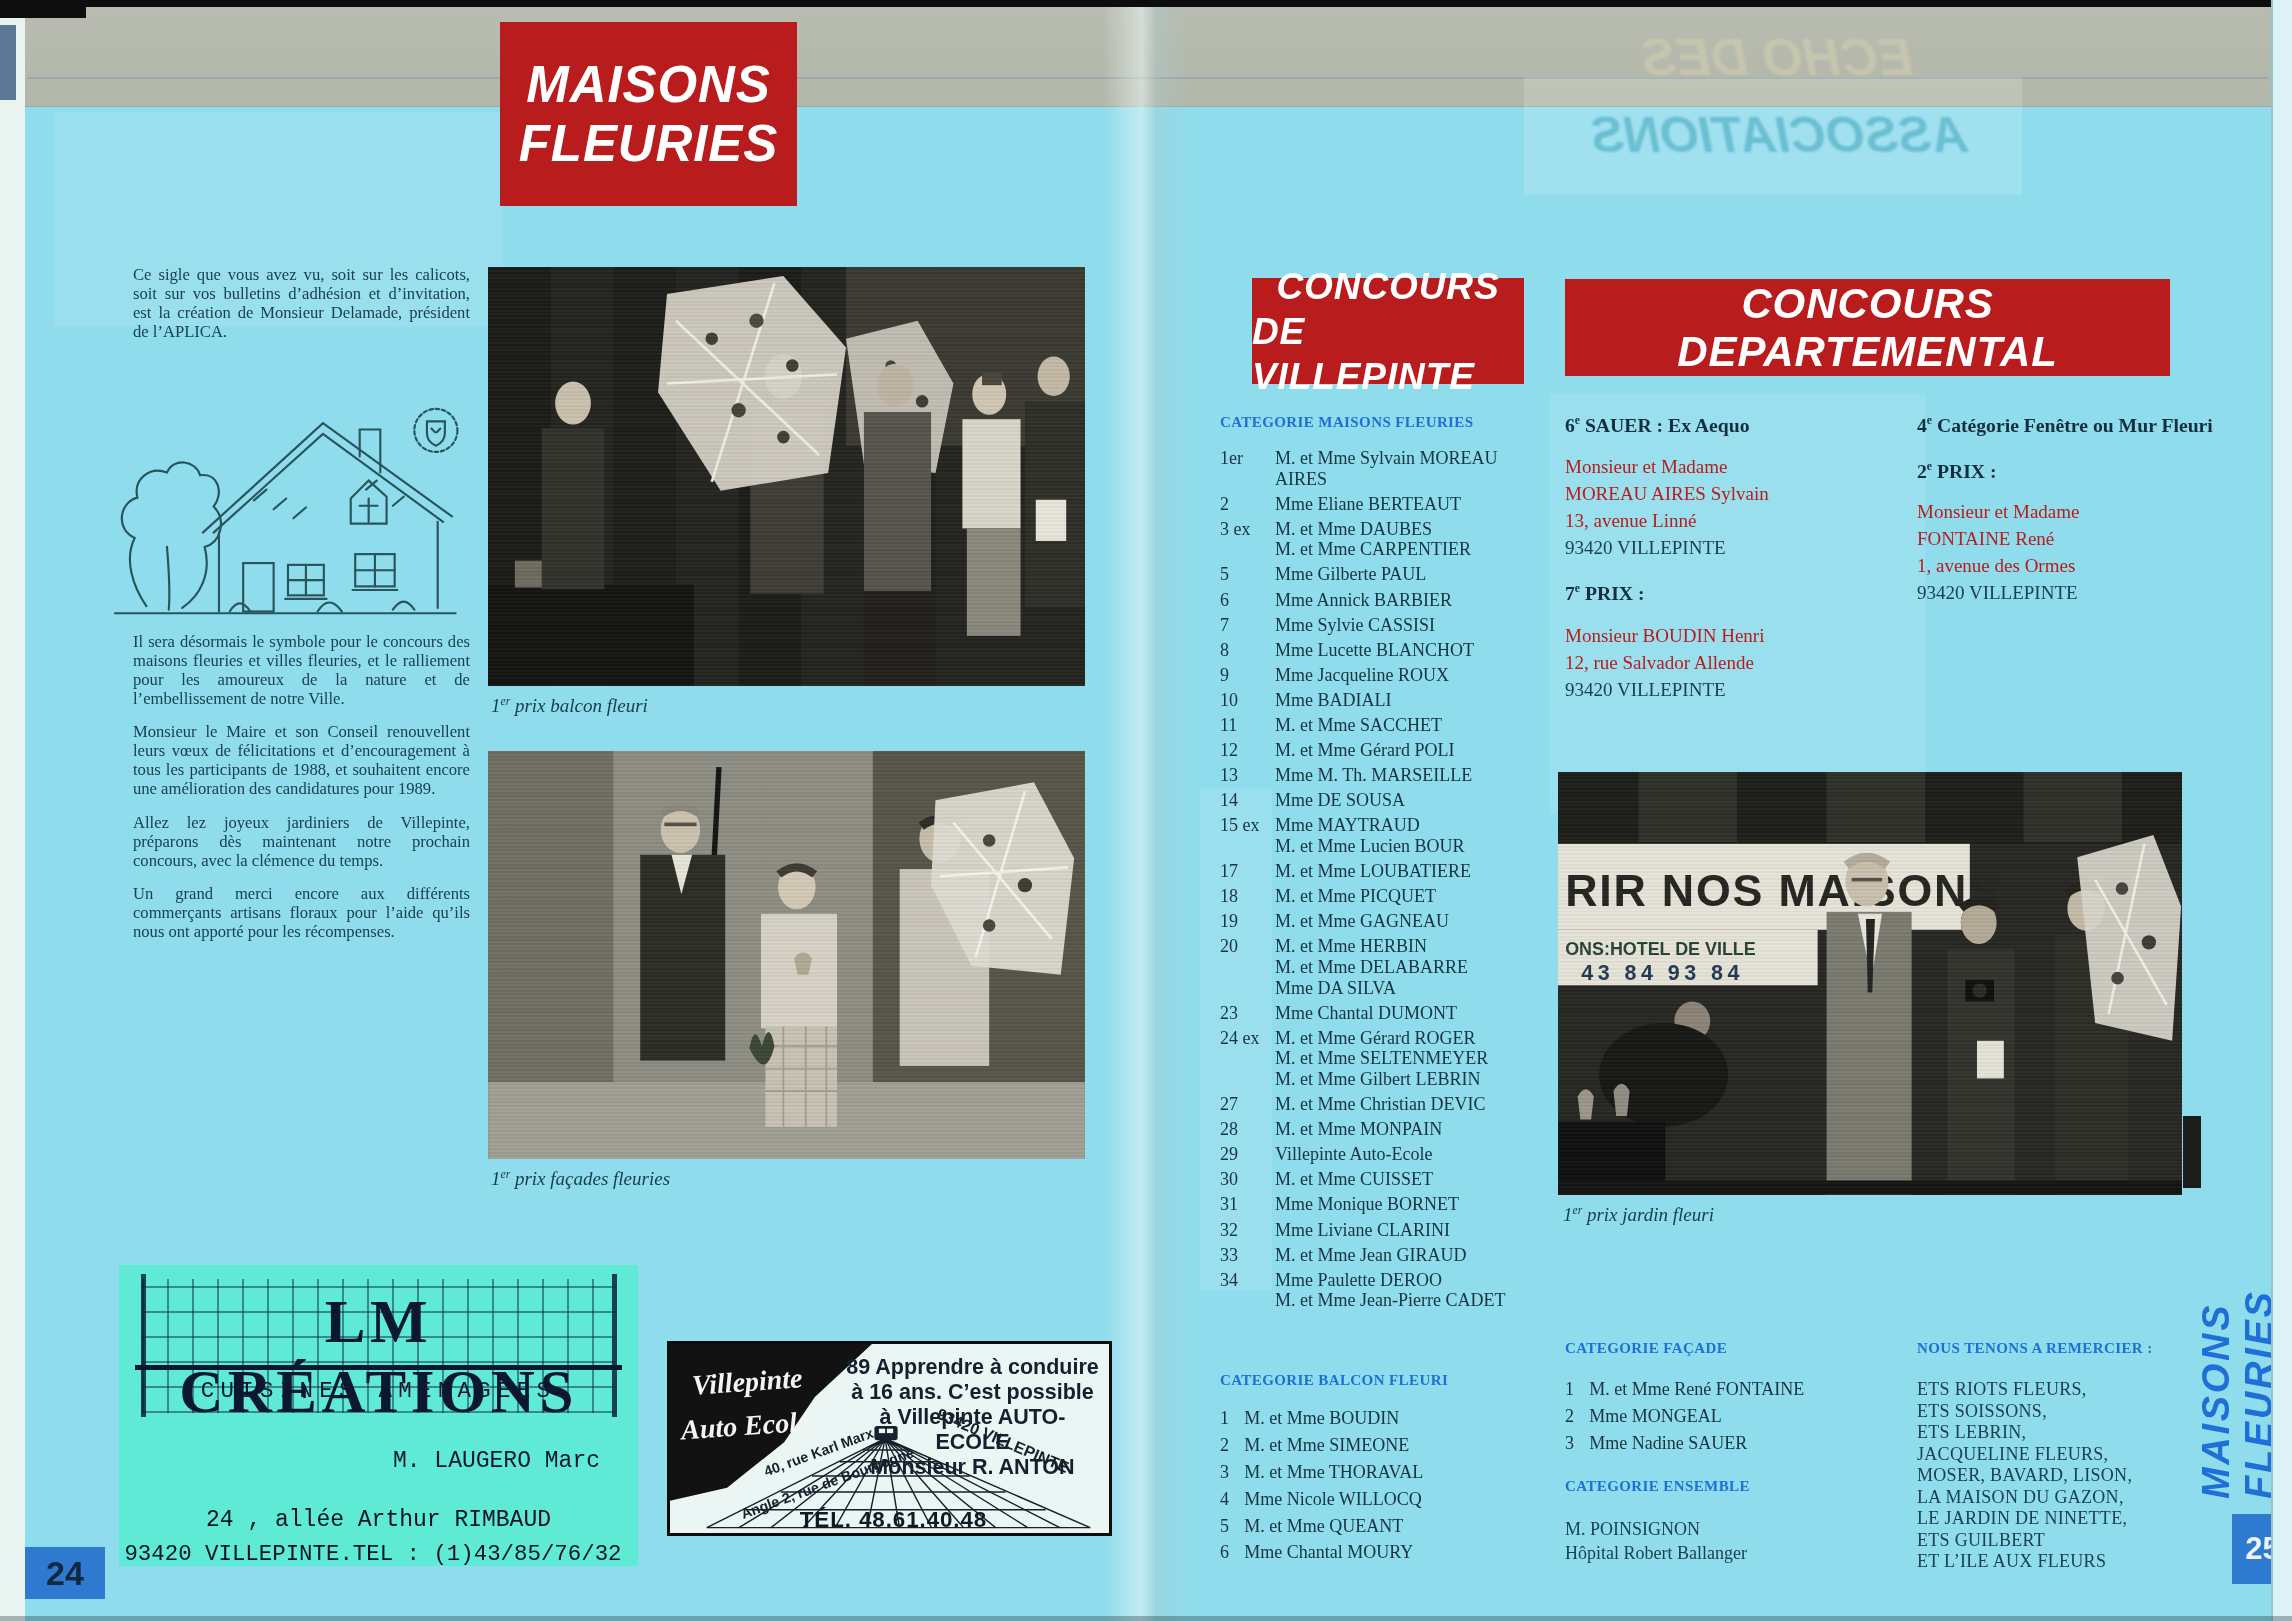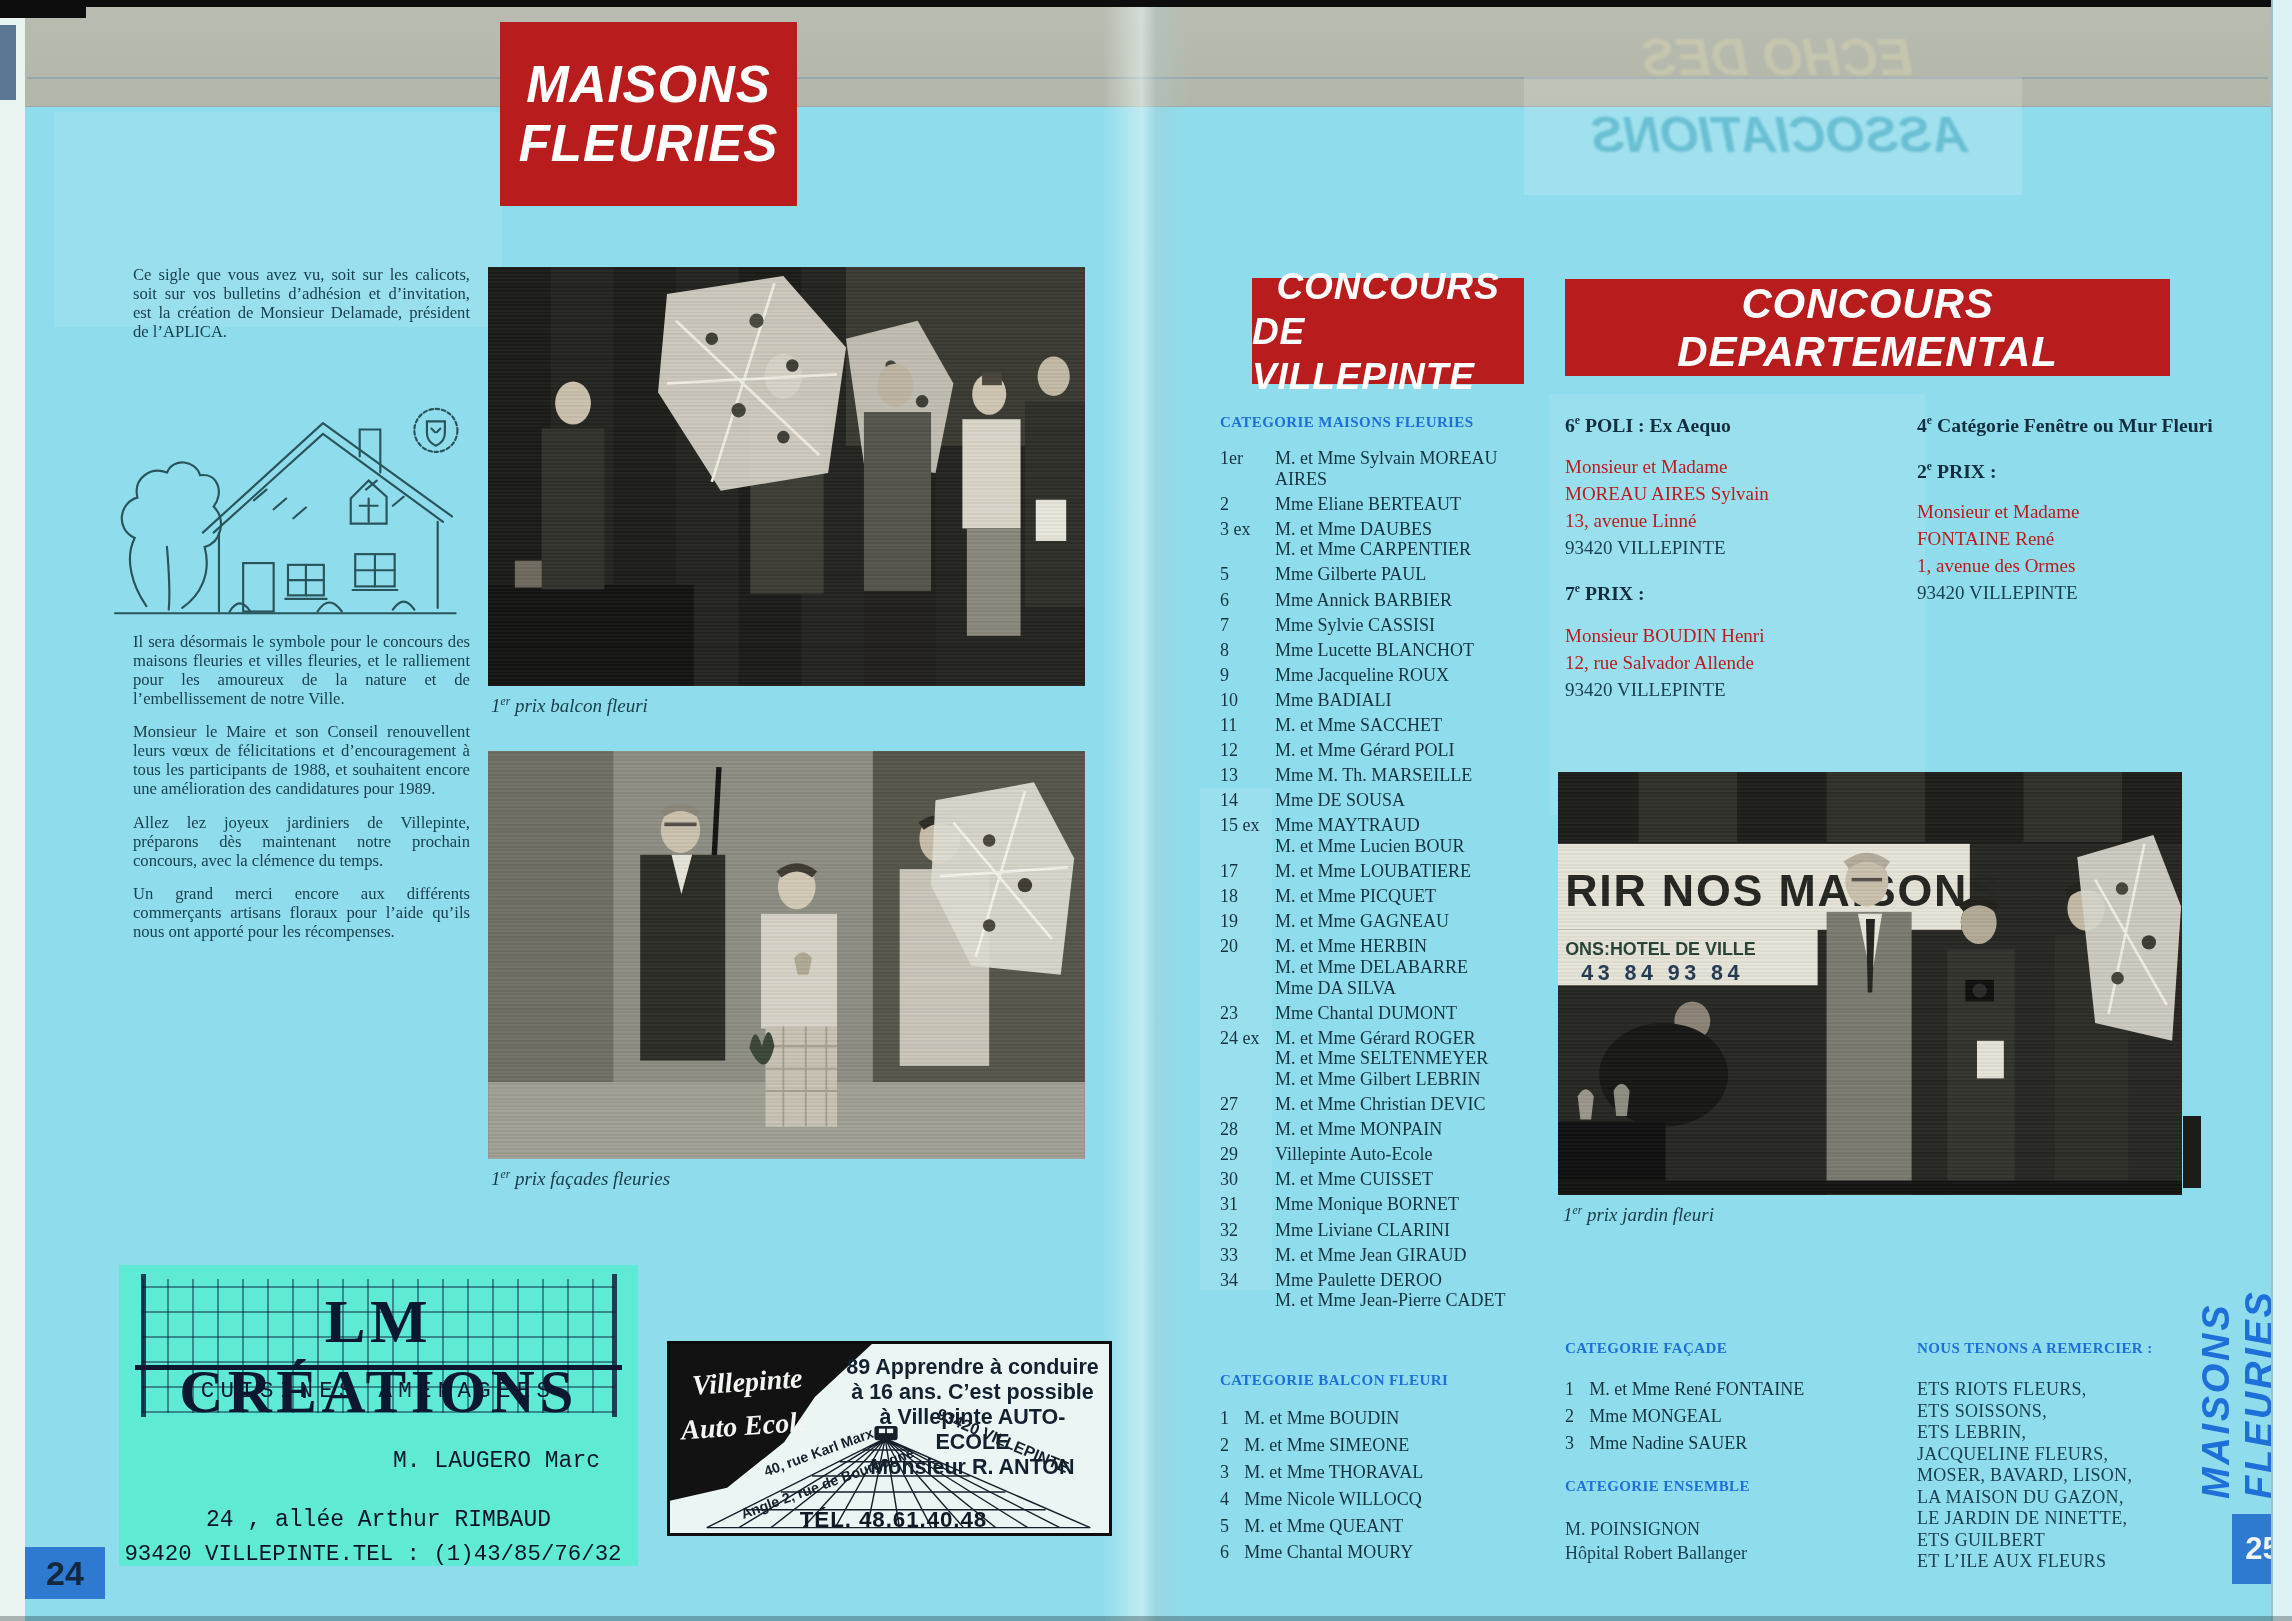--- a/index.html
+++ b/index.html
@@ -481,21 +481,21 @@
       </div>
       <div class="sentry">
         <span class="rank">6</span>
         <span class="names">
           <span class="nline">Mme Chantal MOURY</span>
         </span>
       </div>
     </div>
 
   <div class="abs prize-head" style="left:1565px;top:414px;">
-    <span>6</span><sup>e</sup><span> POLI : Ex Aequo</span>
+    <span>6</span><sup>e</sup><span> SAUER : Ex Aequo</span>
   </div>
   <div class="abs" style="left:1565px;top:453px;">
     <div class="prize-line">Monsieur et Madame</div>
     <div class="prize-line">MOREAU AIRES Sylvain</div>
     <div class="prize-line">13, avenue Linné</div>
     <div class="prize-line regular">93420 VILLEPINTE</div>
   </div>
   <div class="abs prize-head" style="left:1565px;top:582px;">
     <span>7</span><sup>e</sup><span> PRIX :</span>
   </div>

